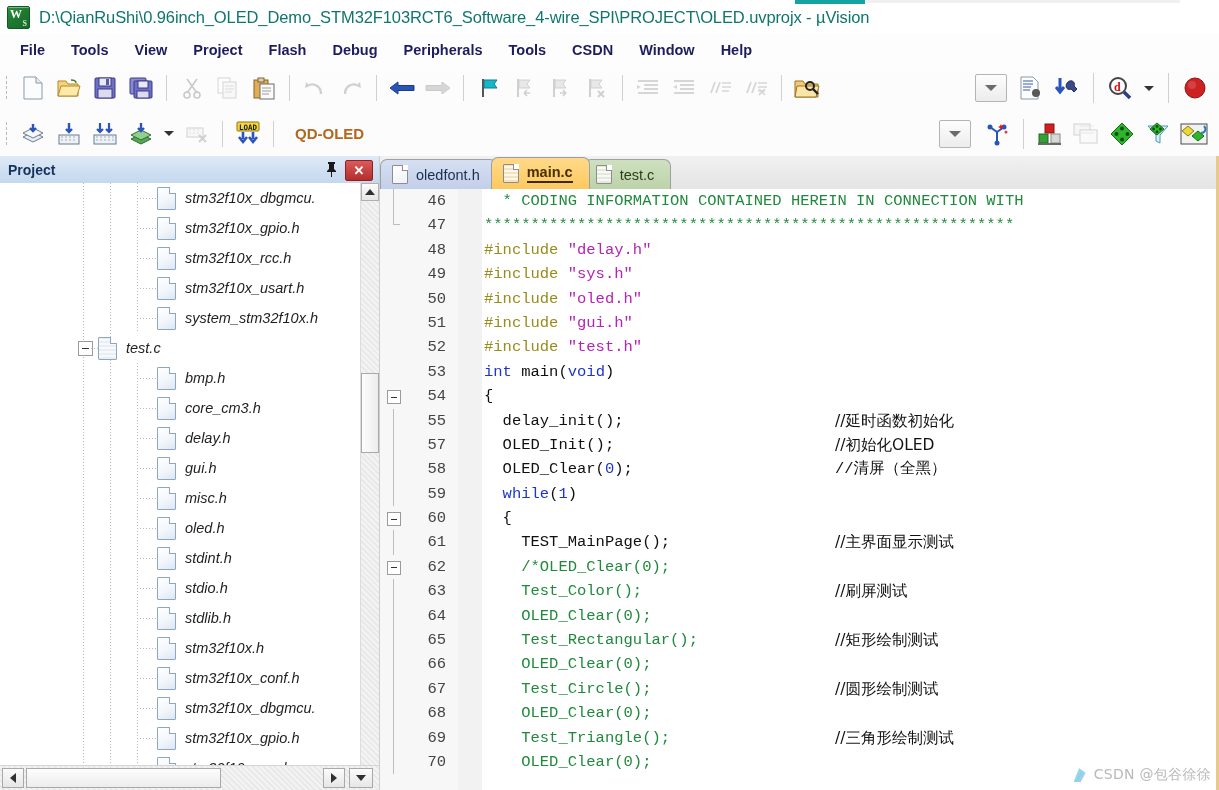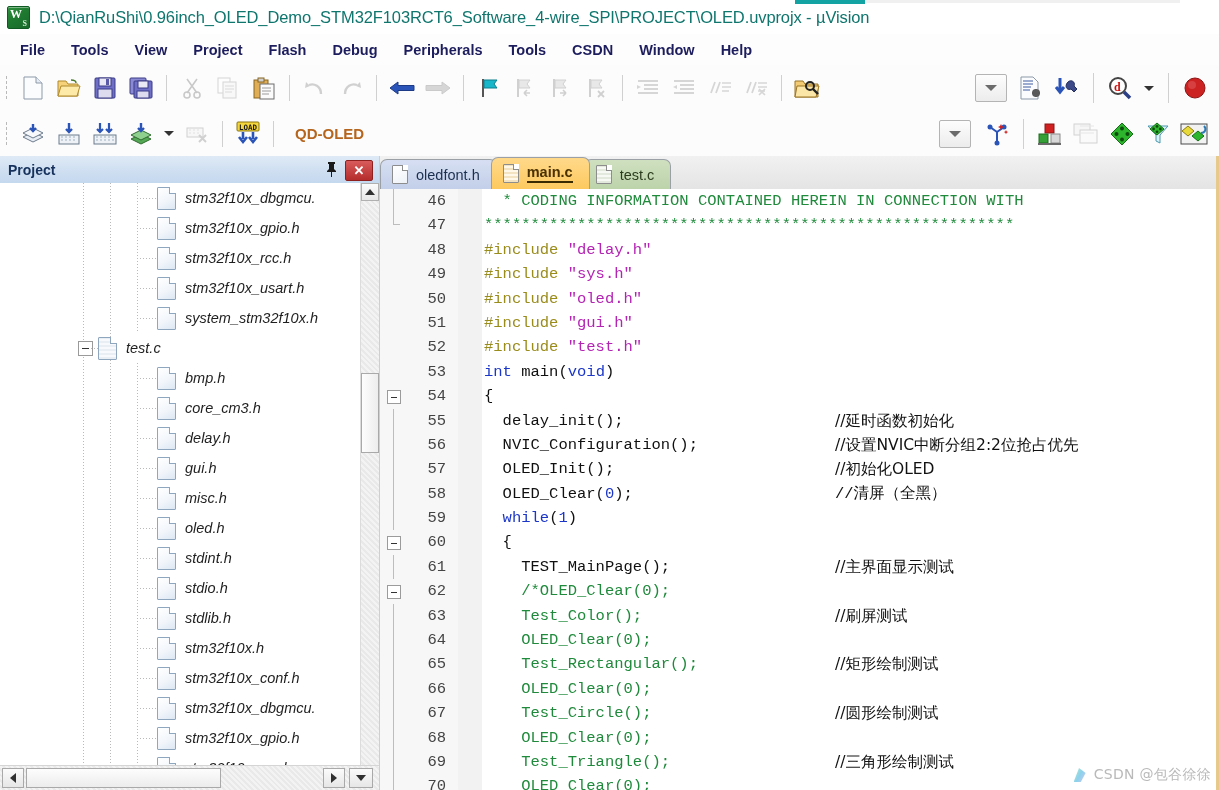--- a/index.html
+++ b/index.html
@@ -833,21 +833,20 @@
           <div class="cline"><span class="lno">46</span><span class="fold-vline"></span><span class="ctext"><span class="cmt">  * CODING INFORMATION CONTAINED HEREIN IN CONNECTION WITH </span></span></div>
           <div class="cline"><span class="lno">47</span><span class="fold-end"></span><span class="ctext"><span class="cmt">*********************************************************</span></span></div>
           <div class="cline"><span class="lno">48</span><span class="ctext"><span class="pre">#include </span><span class="str">"delay.h"</span></span></div>
           <div class="cline"><span class="lno">49</span><span class="ctext"><span class="pre">#include </span><span class="str">"sys.h"</span></span></div>
           <div class="cline"><span class="lno">50</span><span class="ctext"><span class="pre">#include </span><span class="str">"oled.h"</span></span></div>
           <div class="cline"><span class="lno">51</span><span class="ctext"><span class="pre">#include </span><span class="str">"gui.h"</span></span></div>
           <div class="cline"><span class="lno">52</span><span class="ctext"><span class="pre">#include </span><span class="str">"test.h"</span></span></div>
           <div class="cline"><span class="lno">53</span><span class="ctext"><span class="kw">int </span><span class="pl">main(</span><span class="kw">void</span><span class="pl">)</span></span></div>
           <div class="cline"><span class="lno">54</span><span class="fold-box"></span><span class="ctext"><span class="pl">{</span></span></div>
           <div class="cline"><span class="lno">55</span><span class="fold-vline"></span><span class="ctext"><span class="pl">  delay_init();</span></span><span class="ctext cmt cmt-cn" style="left: 455px;">//延时函数初始化</span></div>
-          <div class="cline"><span class="lno">56</span><span class="fold-vline"></span><span class="ctext"><span class="pl">  NVIC_Configuration();</span></span><span class="ctext cmt cmt-cn" style="left: 455px;">//设置NVIC中断分组2:2位抢占优先</span></div>
           <div class="cline"><span class="lno">57</span><span class="fold-vline"></span><span class="ctext"><span class="pl">  OLED_Init();</span></span><span class="ctext cmt cmt-cn" style="left: 455px;">//初始化OLED</span></div>
           <div class="cline"><span class="lno">58</span><span class="fold-vline"></span><span class="ctext"><span class="pl">  OLED_Clear(</span><span class="num">0</span><span class="pl">);</span></span><span class="ctext cmt cmt-cn" style="left: 455px; font-family: Liberation Mono, monospace;">//清屏（全黑）</span></div>
           <div class="cline"><span class="lno">59</span><span class="fold-vline"></span><span class="ctext"><span class="pl">  </span><span class="kw">while</span><span class="pl">(</span><span class="num">1</span><span class="pl">)</span></span></div>
           <div class="cline"><span class="lno">60</span><span class="fold-box"></span><span class="ctext"><span class="pl">  {</span></span></div>
           <div class="cline"><span class="lno">61</span><span class="fold-vline"></span><span class="ctext"><span class="pl">    TEST_MainPage();</span></span><span class="ctext cmt cmt-cn" style="left: 455px;">//主界面显示测试</span></div>
           <div class="cline"><span class="lno">62</span><span class="fold-box"></span><span class="ctext"><span class="cmt">    /*OLED_Clear(0);</span></span></div>
           <div class="cline"><span class="lno">63</span><span class="fold-vline"></span><span class="ctext"><span class="cmt">    Test_Color();</span></span><span class="ctext cmt cmt-cn" style="left: 455px;">//刷屏测试</span></div>
           <div class="cline"><span class="lno">64</span><span class="fold-vline"></span><span class="ctext"><span class="cmt">    OLED_Clear(0);</span></span></div>
           <div class="cline"><span class="lno">65</span><span class="fold-vline"></span><span class="ctext"><span class="cmt">    Test_Rectangular();</span></span><span class="ctext cmt cmt-cn" style="left: 455px;">//矩形绘制测试</span></div>
           <div class="cline"><span class="lno">66</span><span class="fold-vline"></span><span class="ctext"><span class="cmt">    OLED_Clear(0);</span></span></div>

